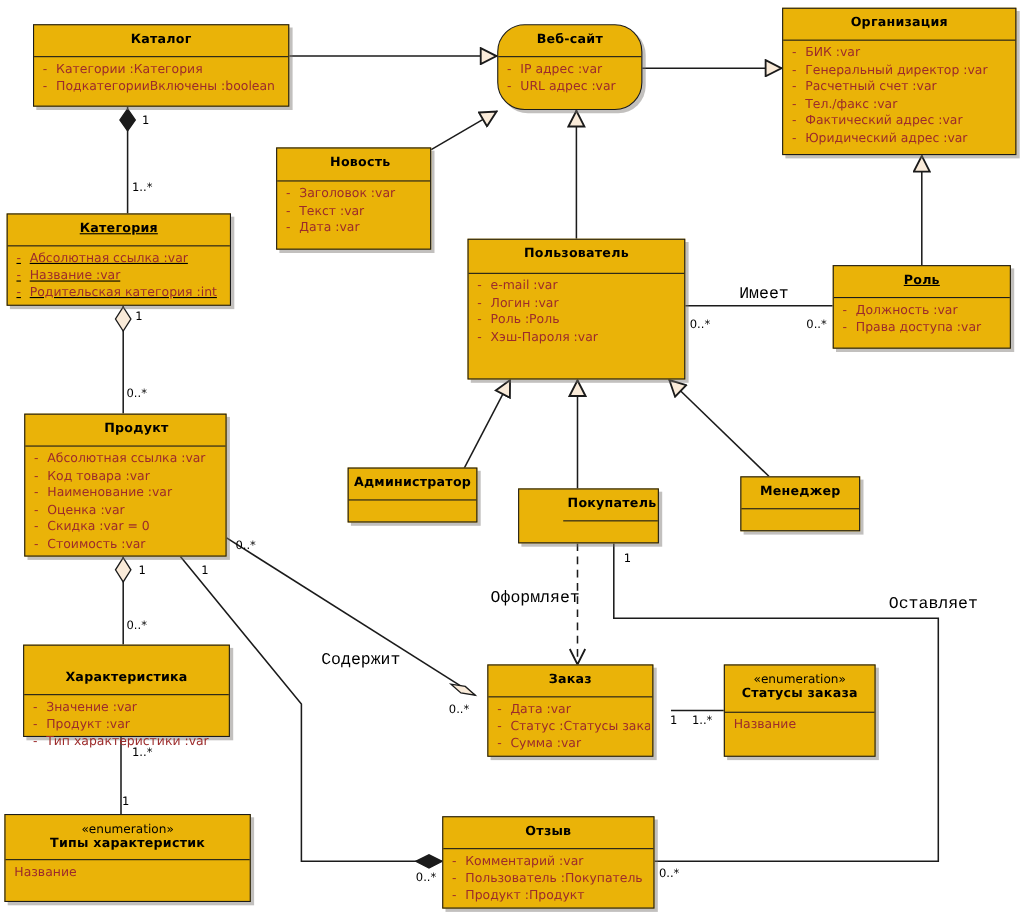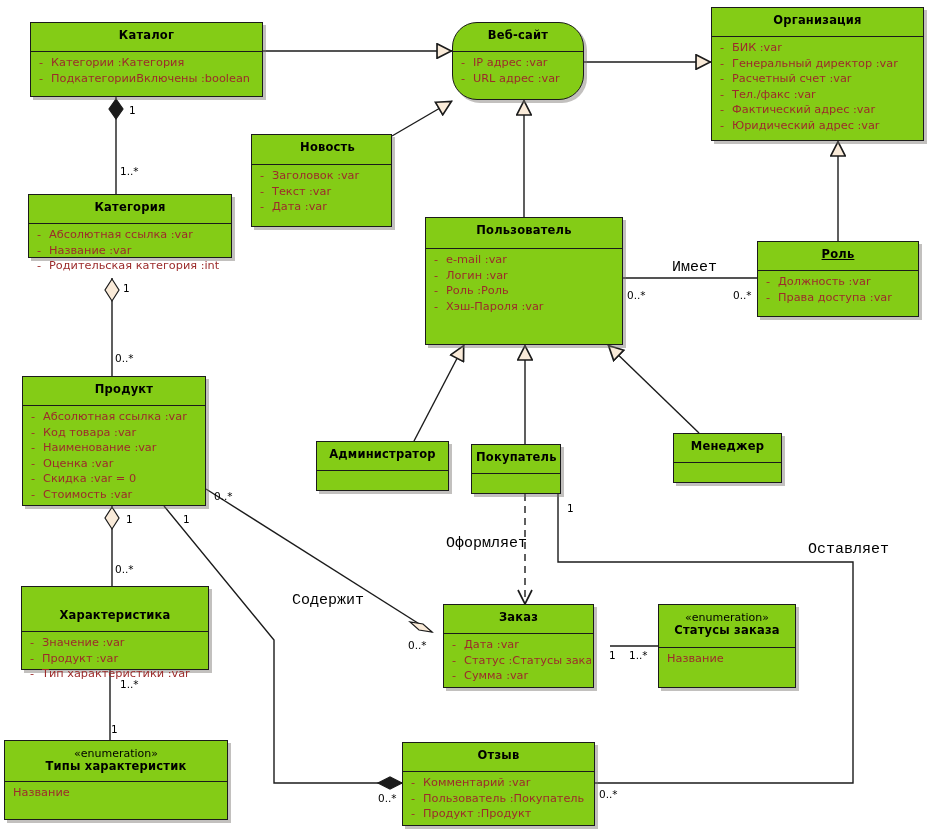--- a/index.html
+++ b/index.html
@@ -1,21 +1,21 @@
 <!DOCTYPE html>
 <html><head>
 <meta charset="utf-8">
 <title>UML Class Diagram</title>
 <style>
   html,body{margin:0;padding:0;background:#ffffff;}
   body{font-family:"DejaVu Sans","Liberation Sans",sans-serif;}
   #canvas{position:relative;width:934px;height:836px;background:#ffffff;overflow:hidden;}
   svg.edges{position:absolute;left:0;top:0;width:934px;height:836px;pointer-events:none;}
 
-  .uml-class{position:absolute;box-sizing:border-box;background:#84cc16;
+  .uml-class{position:absolute;box-sizing:border-box;background:#eab308;
              border:1.3px solid #1b1b1b;box-shadow:3px 3px 0 0 rgba(120,116,110,.45);}
   .uml-class .hdr{box-sizing:border-box;text-align:center;color:#000000;
              font-weight:bold;font-size:11.5px;letter-spacing:.2px;
              padding:6px 4px 5px 4px;line-height:13px;}
   .uml-class .hdr .stereo{display:block;font-weight:normal;font-size:11px;letter-spacing:0;}
   .uml-class .sep{height:0;border-top:1.3px solid #1b1b1b;}
   .uml-class .attrs{box-sizing:border-box;padding:3px 2px 4px 0;}
   .uml-class .attr{display:flex;color:#9c2b2b;font-size:11.3px;line-height:15.5px;
              white-space:nowrap;overflow:hidden;}
   .uml-class .attr .vis{width:20px;flex:0 0 20px;text-align:center;}
@@ -130,21 +130,21 @@
           <div class="attr">
             <span class="vis">-</span>
             <span class="nm">Категории  :Категория</span>
           </div>
           <div class="attr">
             <span class="vis">-</span>
             <span class="nm">ПодкатегорииВключены  :boolean</span>
           </div>
         </div>
       </div>
-      <div class="uml-class" style="left: 28px; top: 194px; width: 204px; height: 64px;">
+      <div class="uml-class" style="left: 6px; top: 194px; width: 204px; height: 84px; text-decoration: underline;">
         <div class="hdr" style="height: 28px;"><span>Категория</span></div>
         <div class="sep"></div>
         <div class="attrs">
           <div class="attr">
             <span class="vis">-</span>
             <span class="nm">Абсолютная ссылка  :var</span>
           </div>
           <div class="attr">
             <span class="vis">-</span>
             <span class="nm">Название  :var</span>
@@ -303,28 +303,28 @@
           <div class="attr">
             <span class="vis">-</span>
             <span class="nm">Должность  :var</span>
           </div>
           <div class="attr">
             <span class="vis">-</span>
             <span class="nm">Права доступа  :var</span>
           </div>
         </div>
       </div>
-      <div class="uml-class" style="left: 316px; top: 441px; width: 133px; height: 50px;">
+      <div class="uml-class" style="left: 316px; top: 425px; width: 118px; height: 50px;">
         <div class="hdr" style="height: 28px;"><span>Администратор</span></div>
         <div class="sep"></div>
         <div class="attrs">
           <div class="empty"></div>
         </div>
       </div>
-      <div class="uml-class" style="left: 471px; top: 444px; width: 90px; height: 50px;">
+      <div class="uml-class" style="left: 471px; top: 444px; width: 128px; height: 50px; padding-left: 40px;">
         <div class="hdr" style="height: 28px;"><span>Покупатель</span></div>
         <div class="sep"></div>
         <div class="attrs">
           <div class="empty"></div>
         </div>
       </div>
       <div class="uml-class" style="left: 673px; top: 433px; width: 109px; height: 50px;">
         <div class="hdr" style="height: 28px;"><span>Менеджер</span></div>
         <div class="sep"></div>
         <div class="attrs">

